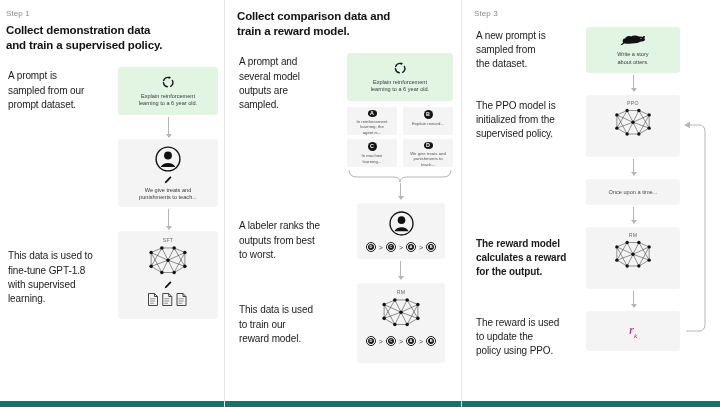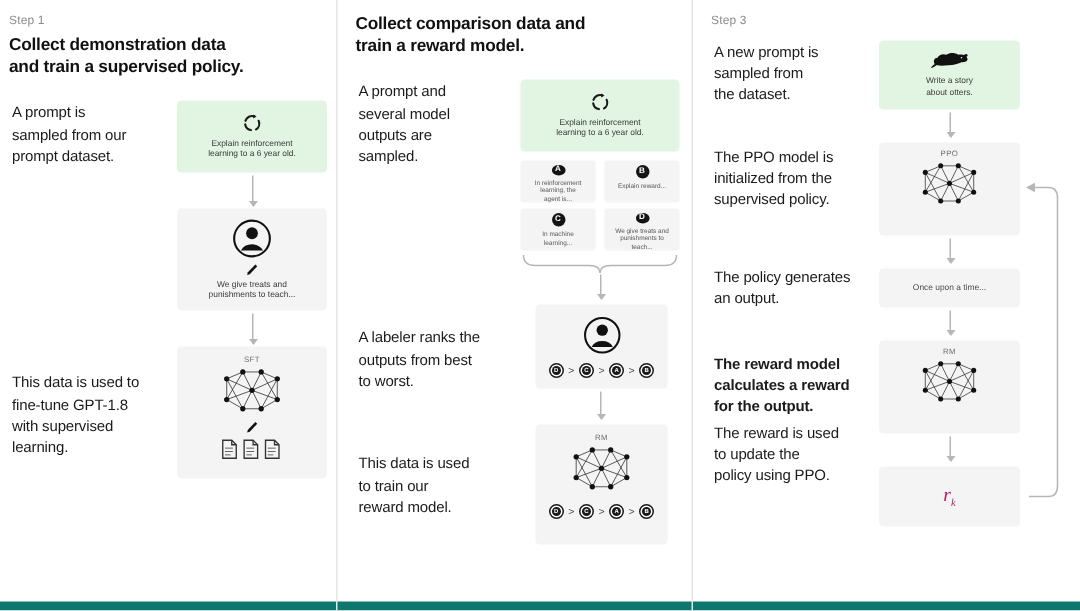--- a/index.html
+++ b/index.html
@@ -408,26 +408,24 @@
     <div class="step-label">Step 3</div>
 
     <div class="body" style="margin-top:9px;">
       <div class="captions" style="width:112px;height:330px;">
         <div class="caption" style="top:72px;left:2px;width:110px;">The PPO model is
 initialized from the
 supervised policy.</div>
         <div class="caption" style="top:2px;left:2px;width:108px;">A new prompt is
 sampled from
 the dataset.</div>
-        <div class="caption" style="top:152px;left:2px;width:112px;">The policy generates
-an output.</div>
         <div class="caption" style="top:210px;left:2px;width:110px;font-weight:bold;">The reward model
 calculates a reward
 for the output.</div>
-        <div class="caption" style="top:256px;left:2px;width:110px;">The reward is used
+        <div class="caption" style="top:289px;left:2px;width:110px;">The reward is used
 to update the
 policy using PPO.</div>
       </div>
 
       <div class="flow" style="width:122px;height:340px;">
 
         <div class="node green" style="left:0;top:0;width:94px;height:46px;">
           <span>
             <svg width="26" height="14" viewBox="0 0 52 26">
               <path d="M6 18 C4 14 6 10 10 10 C12 6 17 4 22 6 C26 3 33 3 38 6 C44 5 50 8 50 12

